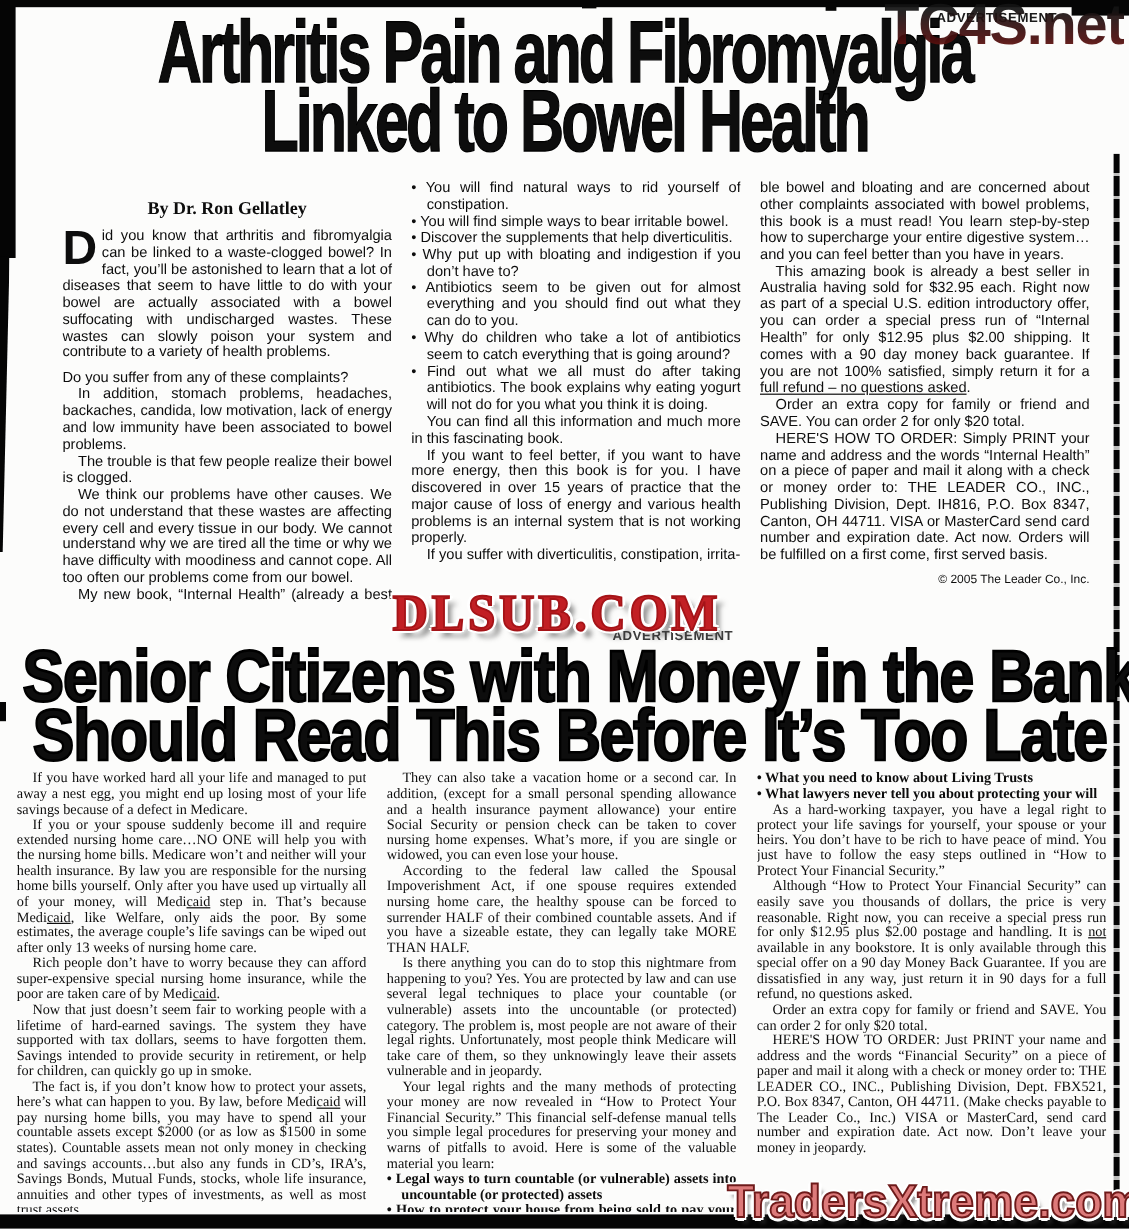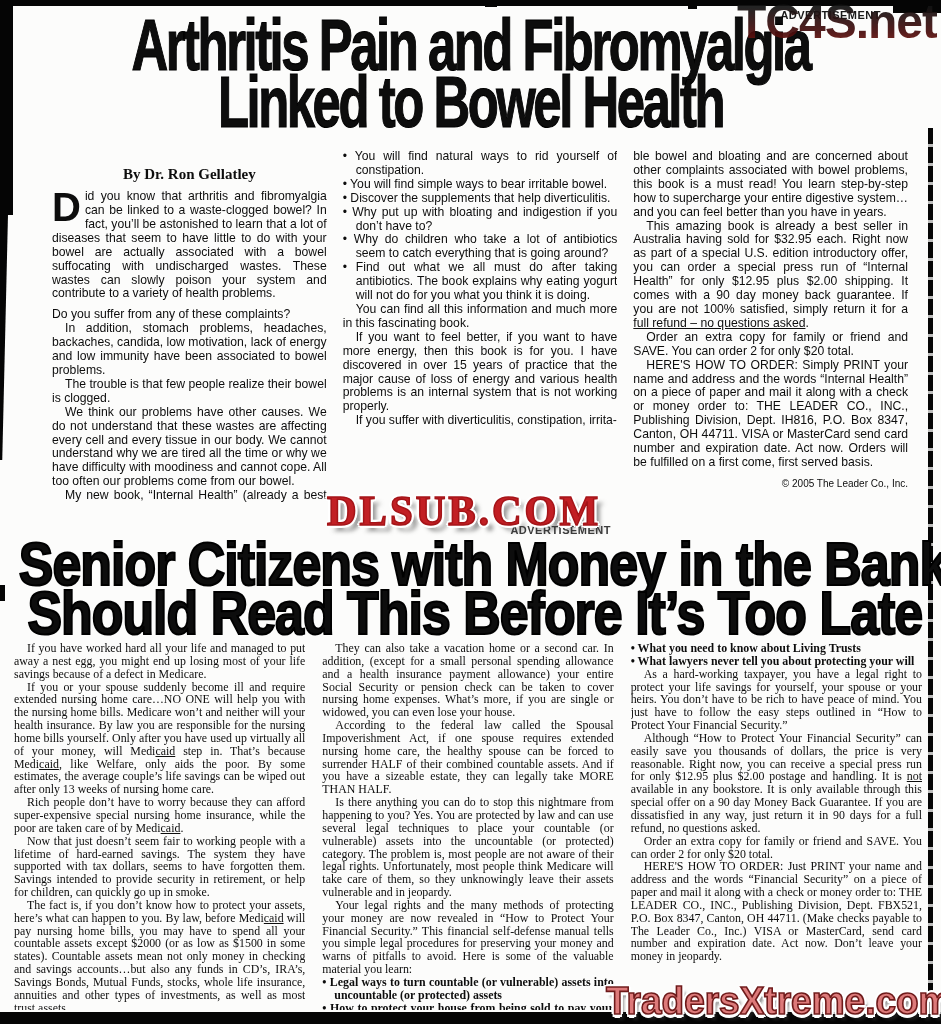--- a/index.html
+++ b/index.html
@@ -127,20 +127,21 @@
       <div class="blk indent">In addition, stomach problems, headaches, backaches, candida, low motivation, lack of energy and low immunity have been associated to bowel problems.</div>
       <div class="blk indent">The trouble is that few people realize their bowel is clogged.</div>
       <div class="blk indent">We think our problems have other causes. We do not understand that these wastes are affecting every cell and every tissue in our body. We cannot understand why we are tired all the time or why we have difficulty with moodiness and cannot cope. All too often our problems come from our bowel.</div>
       <div class="blk indent">My new book, “Internal Health”  (already a best seller in Australia) is packed with vital information:</div>
     </div>
   <div class="col">
       <div class="blk bullet">• You will find natural ways to rid yourself of constipation.</div>
       <div class="blk bullet">• You will find simple ways to bear irritable bowel.</div>
       <div class="blk bullet">• Discover the supplements that help diverticulitis.</div>
       <div class="blk bullet">• Why put up with bloating and indigestion if you don’t have to?</div>
+      <div class="blk bullet">• Antibiotics seem to be given out for almost everything and you should find out what they can do to you.</div>
       <div class="blk bullet">• Why do children who take a lot of antibiotics seem to catch everything that is going around?</div>
       <div class="blk bullet">• Find out what we all must do after taking antibiotics. The book explains why eating yogurt will not do for you what you think it is doing.</div>
       <div class="blk indent">You can find all this information and much more in this fascinating book.</div>
       <div class="blk indent">If you want to feel better, if you want to have more energy, then this book is for you. I have discovered in over 15 years of practice that the major cause of loss of energy and various health problems is an internal system that is not working properly.</div>
       <div class="blk indent">If you suffer with diverticulitis, constipation, irrita-</div>
     </div>
   <div class="col">
       <div class="blk plain">ble bowel and bloating and are concerned about other complaints associated with bowel problems, this book is a must read! You learn step-by-step how to supercharge your entire digestive system…and you can feel better than you have in years.</div>
       <div class="blk indent">This amazing book is already a best seller in Australia having sold for $32.95 each. Right now as part of a special U.S. edition introductory offer, you can order a special press run of “Internal Health” for only $12.95 plus $2.00 shipping. It comes with a 90 day money back guarantee. If you are not 100% satisfied, simply return it for a <u>full refund – no questions asked</u>.</div>
       <div class="blk indent">Order an extra copy for family or friend and SAVE. You can order 2 for only $20 total.</div>

